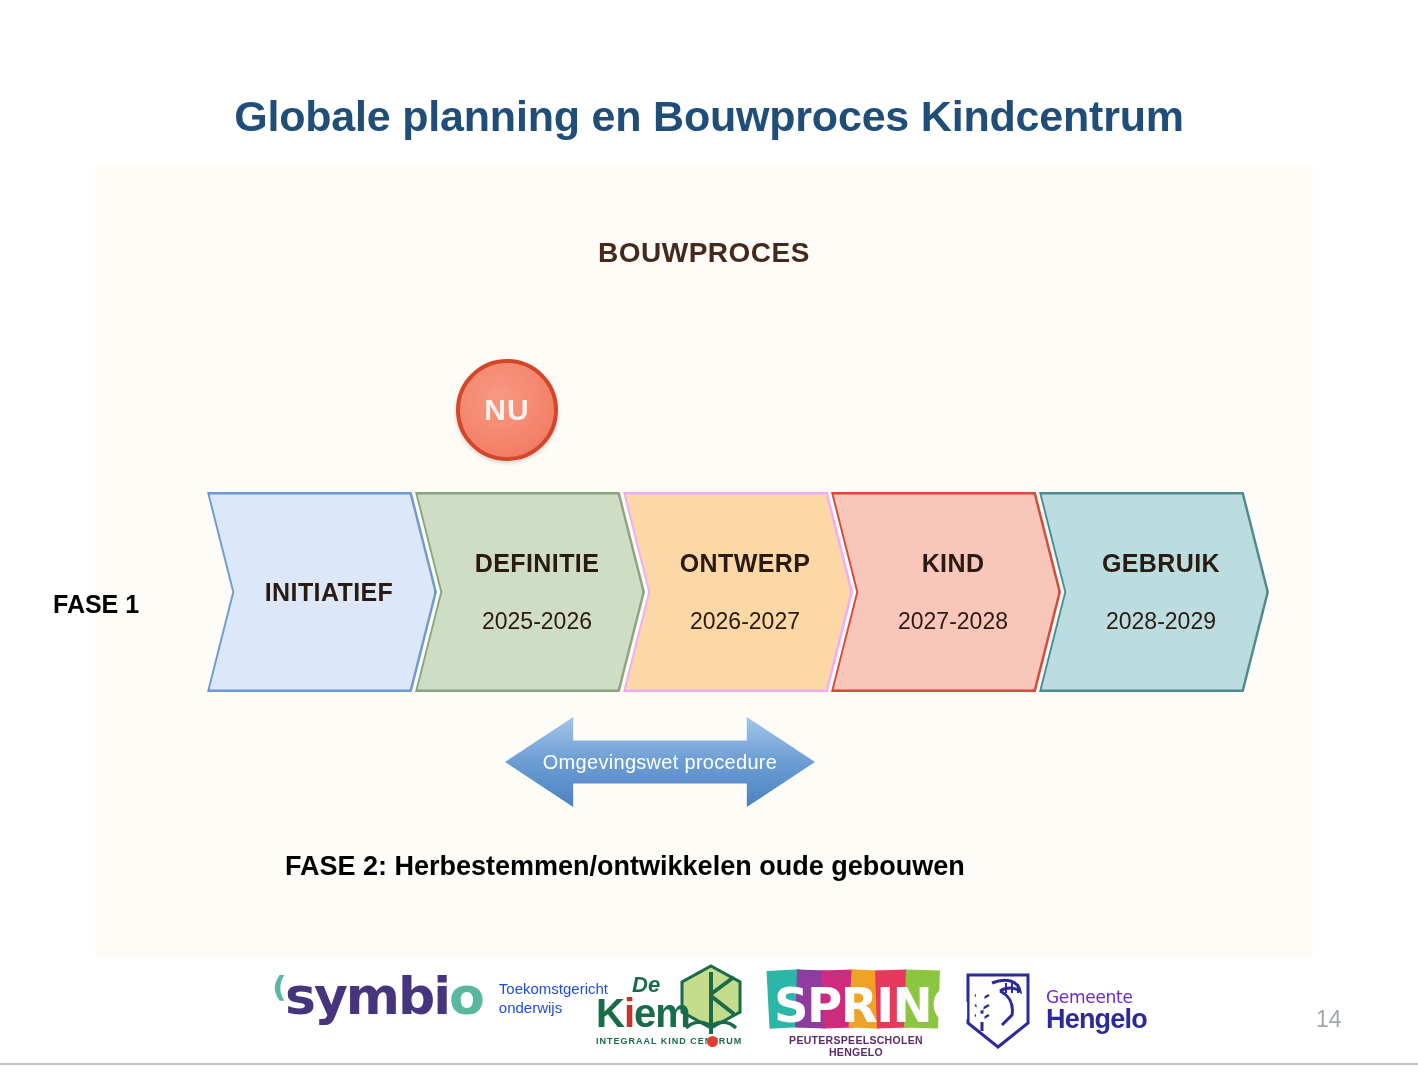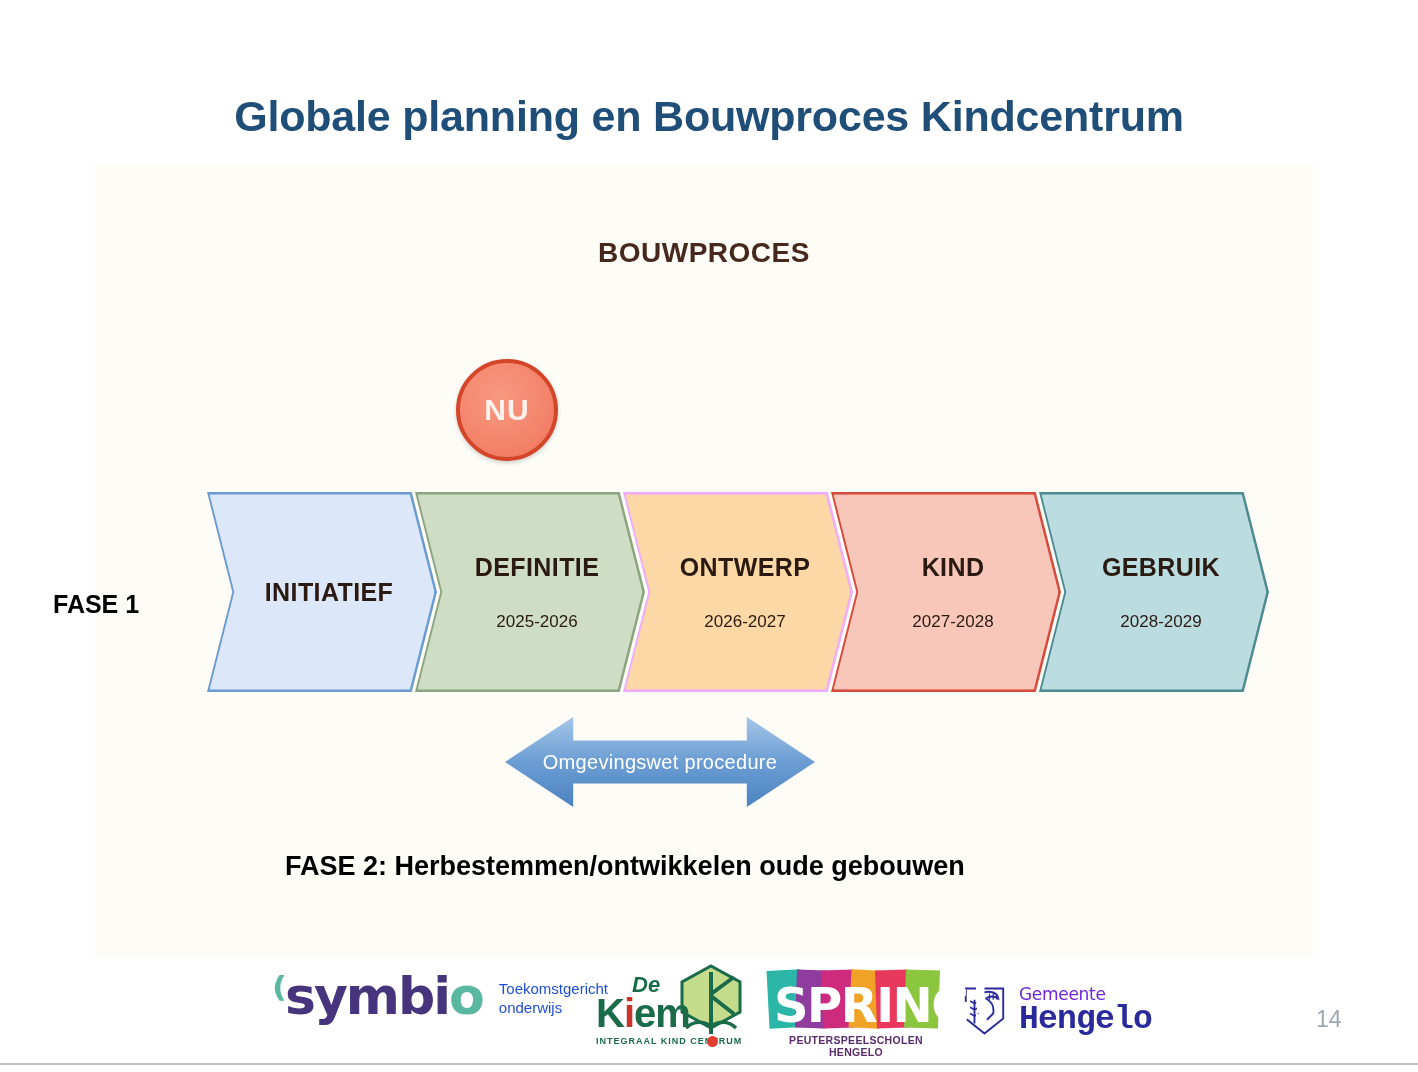--- a/index.html
+++ b/index.html
@@ -98,21 +98,21 @@
     z-index: 2;
     font-size: 25px;
     font-weight: bold;
     color: #2B1A12;
     letter-spacing: 0.4px;
     margin-left: 14px;
   }
   .chev-years {
     position: relative;
     z-index: 2;
-    font-size: 17px;
+    font-size: 23px;
     color: #2B1A12;
     margin-top: 30px;
     margin-left: 14px;
   }
   .chev-years:empty { display: none; }
 
   #chev0 { left: 112px; }
   #chev1 { left: 320px; }
   #chev2 { left: 528px; }
   #chev3 { left: 736px; }
@@ -184,21 +184,21 @@
   .logo-spring { position: absolute; left: 768px; top: 12px; width: 176px; height: 86px; }
   .spring-blocks { position: relative; width: 176px; height: 58px; }
   .sb { position: absolute; top: 0; height: 58px; }
   .spring-word { position: absolute; left: 6px; top: 7px; width: 170px; text-align: center; font-size: 48px; font-weight: bold; color: #FFFFFF; letter-spacing: -1.5px; z-index: 4; font-family: "DejaVu Sans", sans-serif; }
   .spring-tag { position: absolute; left: 0; top: 64px; width: 176px; text-align: center; font-size: 10.5px; font-weight: bold; color: #5B2A6B; letter-spacing: 0.3px; }
 
   
   .logo-hengelo { position: absolute; left: 962px; top: 4px; width: 190px; height: 98px; display: flex; align-items: center; }
   .hengelo-txt { margin-left: 12px; }
   .hengelo-small { font-size: 17px; font-weight: normal; color: #6d28d9; font-family: "DejaVu Sans", sans-serif; letter-spacing: -0.3px; }
-  .hengelo-big { font-size: 33px; font-weight: bold; color: #2A2A9C; font-family: Liberation Mono, monospace; letter-spacing: -0.8px; margin-top: -3px; }
+  .hengelo-big { font-size: 27px; font-weight: bold; color: #2A2A9C; font-family: Liberation Sans, sans-serif; letter-spacing: -0.8px; margin-top: -3px; }
 
   .page-number {
     position: absolute;
     left: 1316px; top: 1006px;
     font-size: 23px;
     color: #9FA8B0;
   }
 
   .bottom-rule {
     position: absolute;

